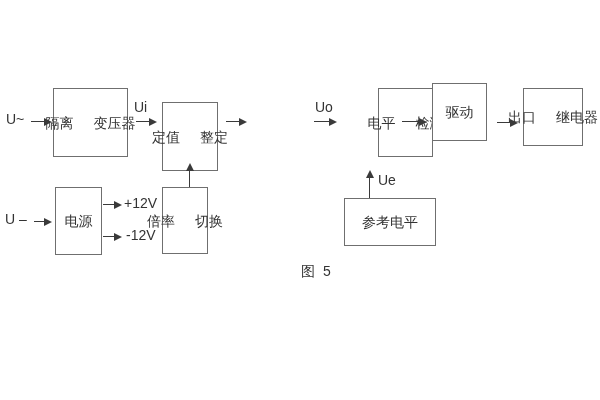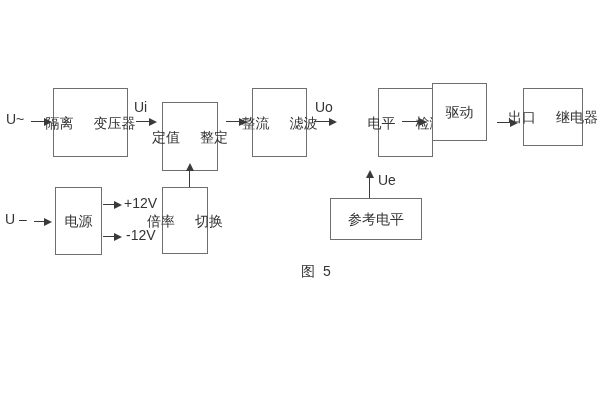--- a/index.html
+++ b/index.html
@@ -46,21 +46,21 @@
   
   .b-transformer{left:53px;top:88px;width:75px;height:69px;}
   .b-setting{left:162px;top:88px;width:56px;height:69px;margin-top:14px;}
   .b-rectifier{left:252px;top:88px;width:55px;height:69px;}
   .b-level{left:342px;top:88px;width:55px;height:69px;margin-left:36px;}
   .b-drive{left:432px;top:83px;width:55px;height:58px;}
   .b-relay{left:523px;top:88px;width:60px;height:58px;}
   
   .b-power{left:55px;top:187px;width:47px;height:68px;text-align:center;}
   .b-ratio{left:162px;top:187px;width:46px;height:67px;text-align:center;}
-  .b-reference{left:330px;top:198px;width:92px;height:42px;}
+  .b-reference{left:344px;top:198px;width:92px;height:48px;}
 
   
   .a-input-ac{left:31px;top:117px;width:21px;}
   .a-ui{left:136px;top:117px;width:21px;}
   .a-set-rect{left:226px;top:117px;width:21px;}
   .a-uo{left:314px;top:117px;width:23px;}
   .a-level-drive{left:402px;top:117px;width:25px;}
   .a-drive-relay{left:497px;top:118px;width:21px;}
   .a-input-dc{left:34px;top:217px;width:18px;}
   .a-plus12{left:103px;top:200px;width:19px;}
@@ -84,24 +84,20 @@
 
 <div class="stage">
 
   <div class="box b-transformer">
     <span>隔离</span>
     <span>变压器</span>
   </div>
   <div class="box b-setting">
     <span>定值</span>
     <span>整定</span>
-  </div>
-  <div class="box b-rectifier">
-    <span>整流</span>
-    <span>滤波</span>
   </div>
   <div class="box b-level">
     <span>电平</span>
     <span>检测</span>
   </div>
   <div class="box b-drive">
     <span>驱动</span>
   </div>
   <div class="box b-relay">
     <span>出口</span>

